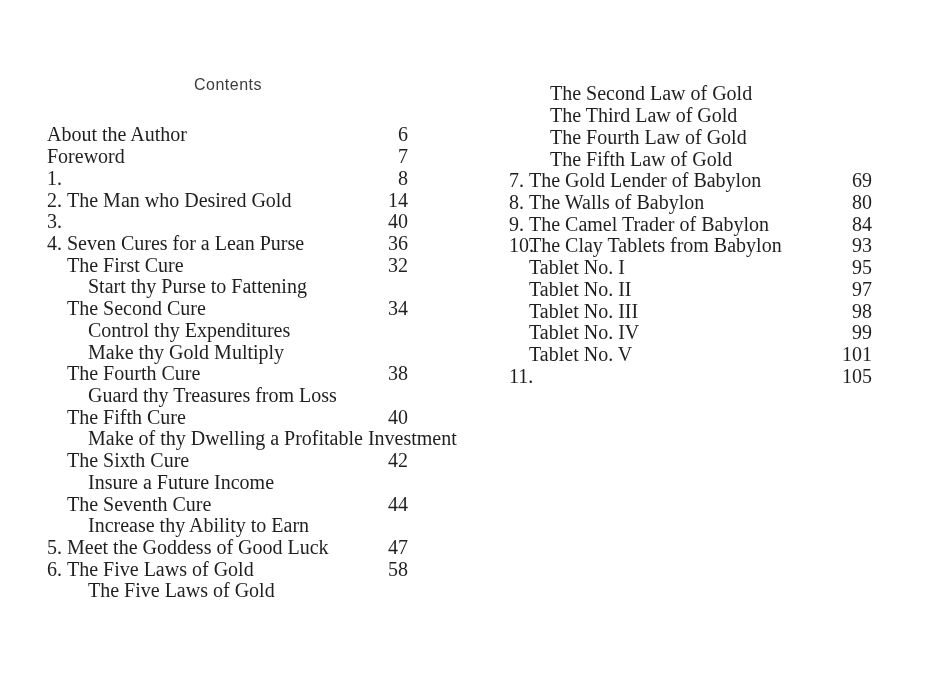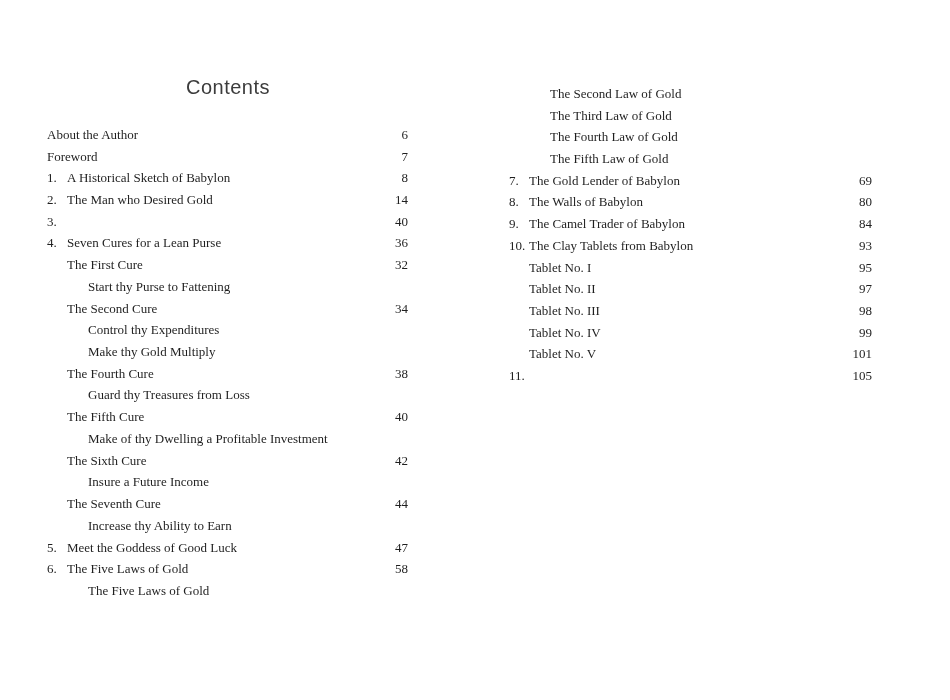--- a/index.html
+++ b/index.html
@@ -4,23 +4,23 @@
 <style>
   html, body { margin:0; padding:0; }
   body {
     width:950px; height:700px; background:#ffffff; position:relative;
     font-family:"Liberation Serif", serif; color:#1f1f1f; overflow:hidden;
   }
   .page-title {
     position:absolute; left:48px; top:76px; width:360px; margin:0;
     text-align:center;
     font-family:"Liberation Sans", sans-serif;
-    font-weight:300; font-size:20px; letter-spacing:0.5px; color:#3c3c3c;
+    font-weight:300; font-size:16px; letter-spacing:0.5px; color:#3c3c3c;
   }
-  .toc-col { position:absolute; font-size:13px; }
+  .toc-col { position:absolute; font-size:20px; }
   .toc-col-left  { left:47px;  top:124px; width:361px; }
   .toc-col-right { left:509px; top:83px;  width:363px; }
   .row { display:flex; align-items:center; height:21.73px; }
   .num { flex:none; width:20px; }
   .label { white-space:nowrap; }
   .page { margin-left:auto; text-align:right; padding-left:10px; }
   .ind-1 { padding-left:20px; }
   .ind-2 { padding-left:41px; }
 </style>
 </head>
@@ -34,21 +34,20 @@
     <span class="label">About the Author</span>
     <span class="page">6</span>
   </div>
       <div class="row">
 
     <span class="label">Foreword</span>
     <span class="page">7</span>
   </div>
       <div class="row">
     <span class="num">1.</span>
-    <span class="label">A Historical Sketch of Babylon</span>
     <span class="page">8</span>
   </div>
       <div class="row">
     <span class="num">2.</span>
     <span class="label">The Man who Desired Gold</span>
     <span class="page">14</span>
   </div>
       <div class="row">
     <span class="num">3.</span>
     <span class="page">40</span>

